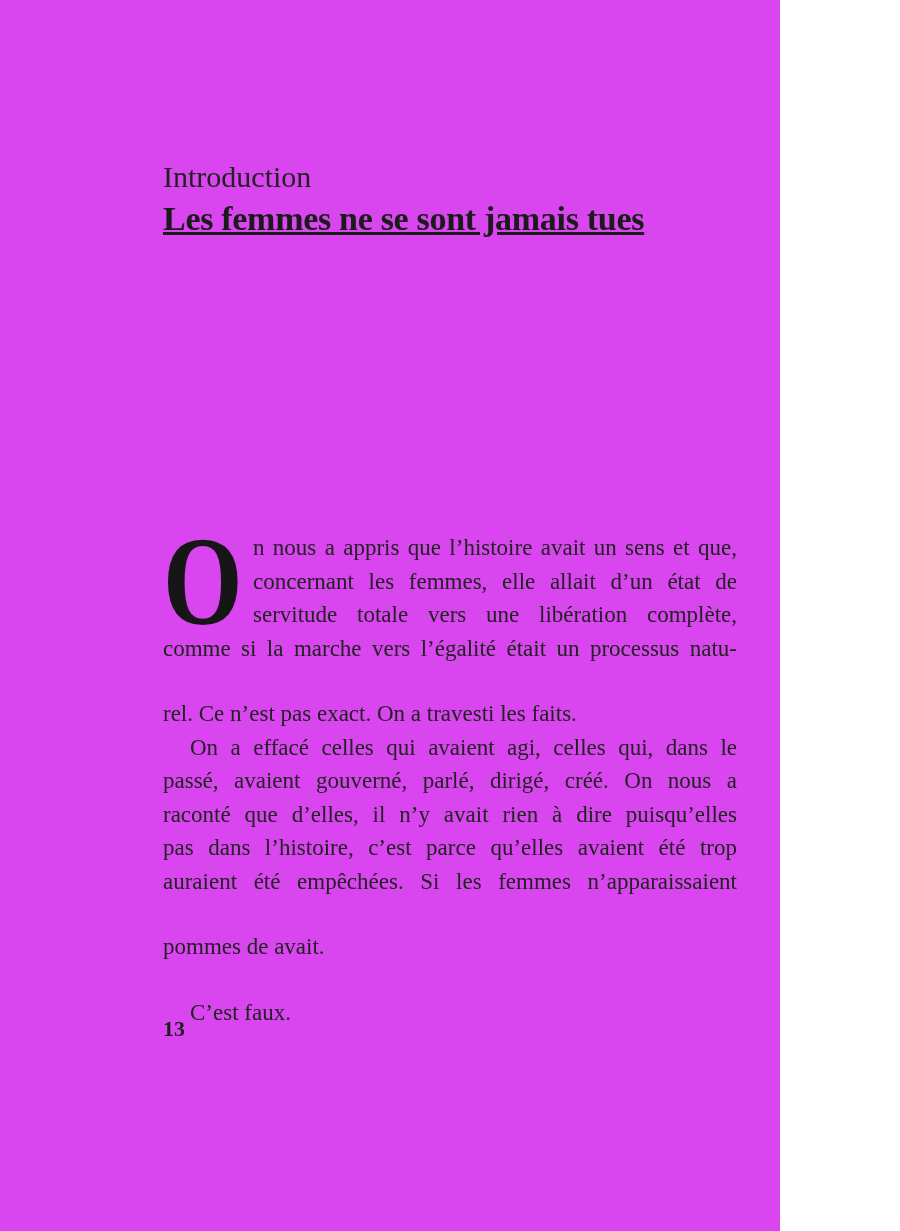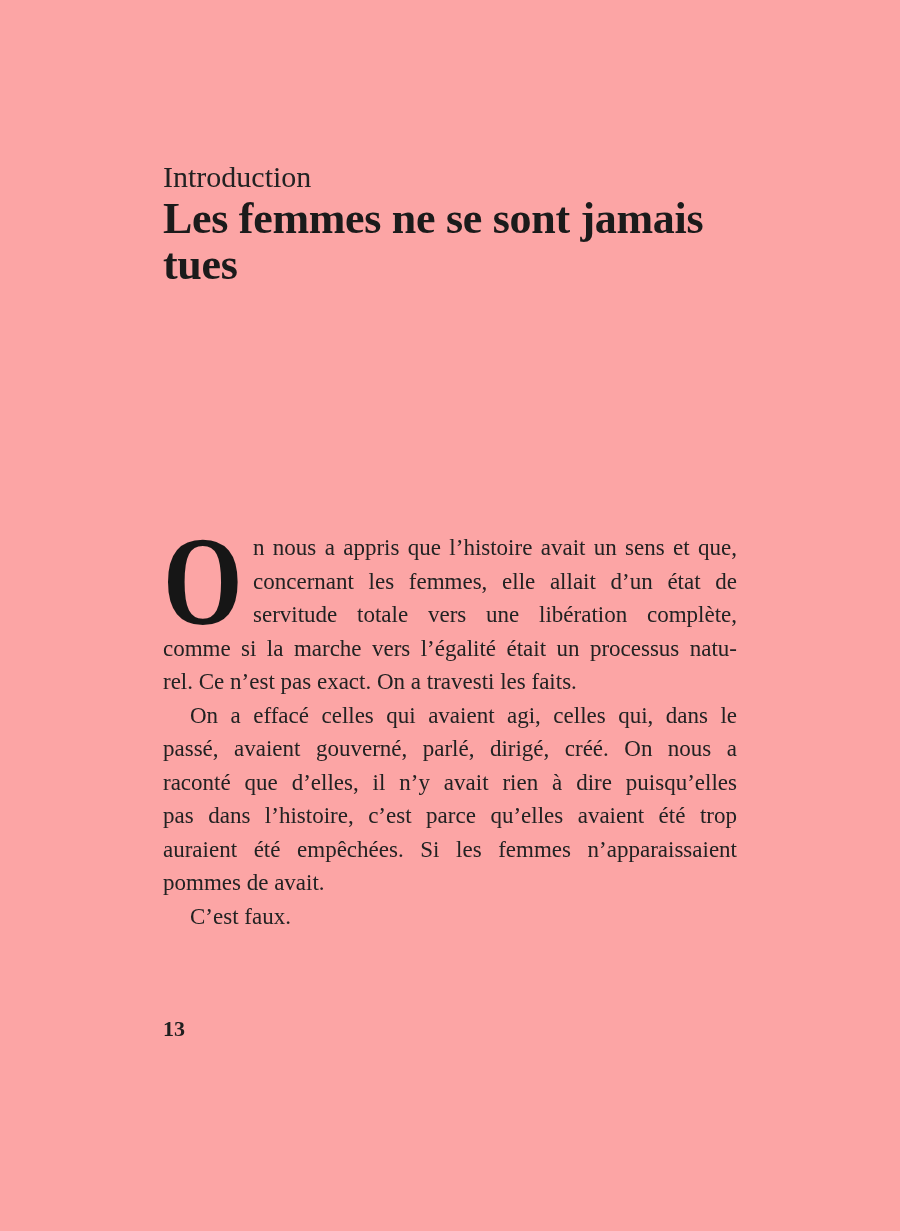--- a/index.html
+++ b/index.html
@@ -1,43 +1,44 @@
 <!DOCTYPE html>
 <html><head>
 <meta charset="utf-8">
 <style>
   * { margin: 0; padding: 0; box-sizing: border-box; }
   html, body { background: #ffffff; }
   .page {
     position: relative;
-    width: 900px;
+    width: 780px;
     height: 1231px;
-    background: #fca5a5;
+    background: #d946ef;
     font-family: "Liberation Serif", serif;
     color: #1f1f1f;
     overflow: hidden;
   }
   .heading {
     position: absolute;
     left: 163px;
     top: 158px;
     width: 574px;
   }
   .kicker {
     font-size: 30px;
     line-height: 38px;
     font-weight: 400;
     color: #222222;
   }
   .title {
-    font-size: 44px;
+    font-size: 34px;
     line-height: 46px;
     font-weight: 700;
     letter-spacing: -0.3px;
     color: #1b1b1b;
+    text-decoration: underline;
   }
   .body-text {
     position: absolute;
     left: 163px;
     top: 531px;
     width: 574px;
     font-size: 23px;
     line-height: 33.5px;
     color: #222222;
   }
@@ -56,21 +57,21 @@
     font-weight: 700;
     color: #161616;
     transform: scaleX(0.8);
     transform-origin: 0 50%;
     letter-spacing: 0;
   }
   .line {
     text-align: justify;
     text-align-last: justify;
   }
-  .line.para-end { text-align-last: left; }
+  .line.para-end { text-align-last: left; margin-top: 32px; }
   .line.indent { text-indent: 27px; }
   .folio {
     position: absolute;
     left: 163px;
     top: 1018px;
     font-size: 22px;
     line-height: 22px;
     font-weight: 700;
     color: #1f1f1f;
   }

